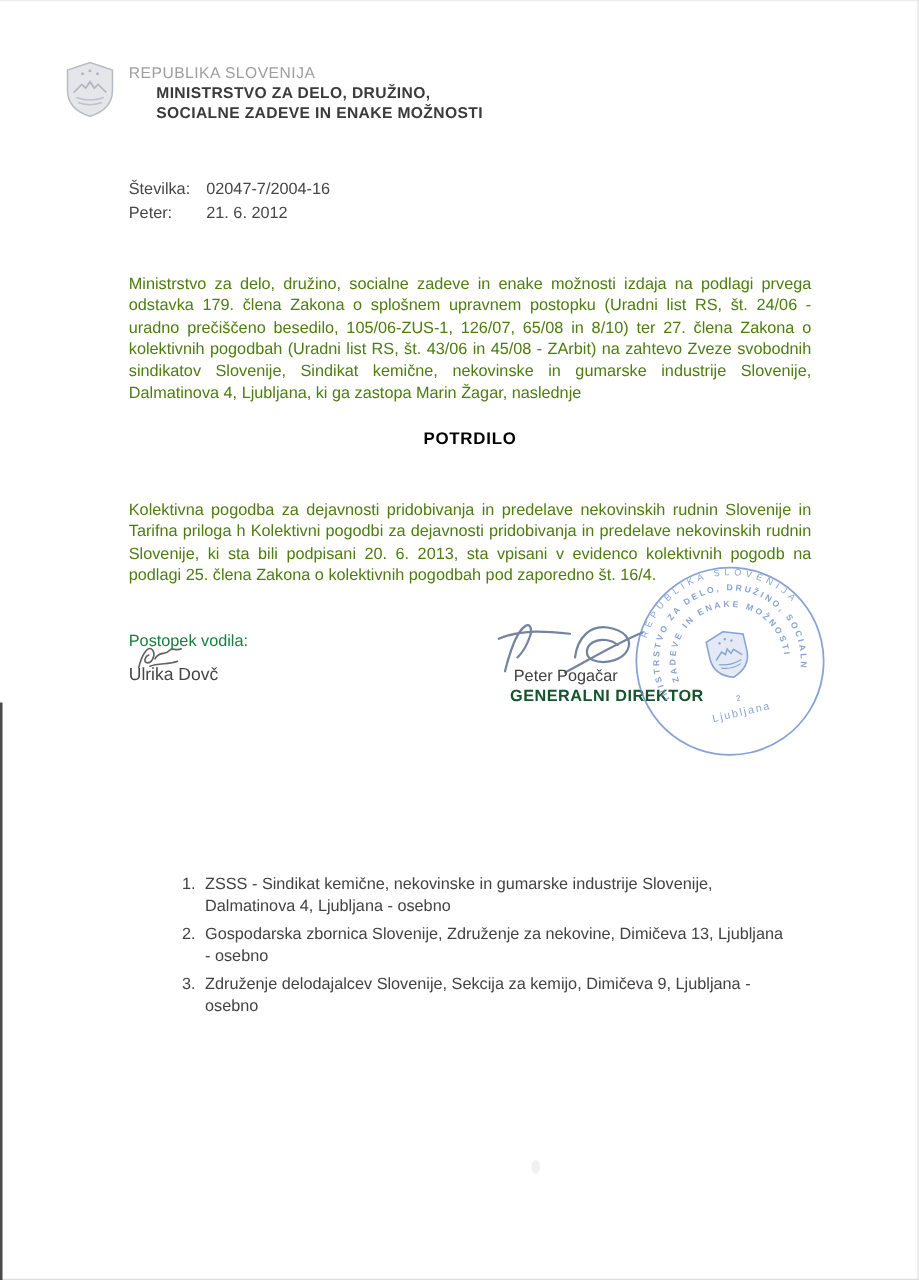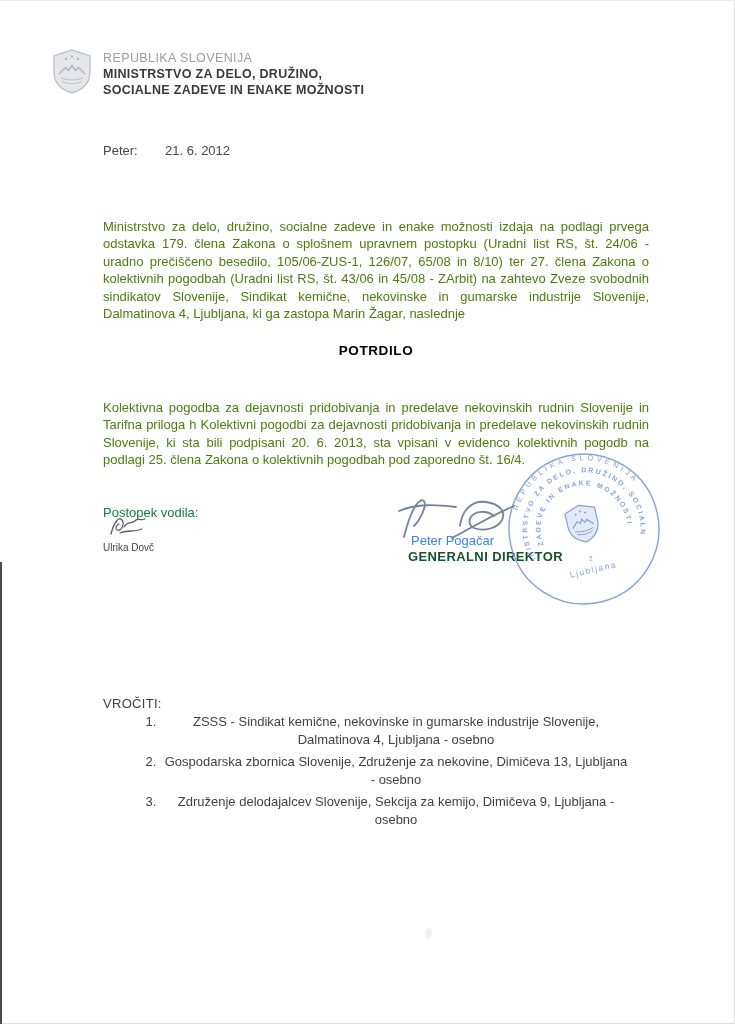--- a/index.html
+++ b/index.html
@@ -14,52 +14,52 @@
   .edge-right{right:0;top:0;width:1px;height:1024px;background:#dcdcdc;}
   .edge-bottom{left:0;bottom:0;width:735px;height:1px;background:#dedede;}
   .edge-top{left:0;top:0;width:735px;height:1px;background:#ececec;}
   .scan-line-left{left:0;top:562px;width:2px;height:462px;background:#4a4a4a;}
   .smudge{left:425px;top:928px;width:7px;height:11px;background:#f1f1f1;border-radius:50%;}
 
   
   .coat{left:52px;top:48px;width:40px;height:47px;}
   .hdr-text{left:103px;top:50px;line-height:16px;}
   .hdr-rep{font-size:12.5px;color:#9d9da0;letter-spacing:.4px;}
-  .hdr-min{font-size:12.5px;font-weight:bold;color:#3a3a3c;letter-spacing:.3px;}
+  .hdr-min{font-size:12.5px;font-weight:bold;color:#3a3a3c;letter-spacing:.3px;margin-left:22px;}
 
   
   .meta{left:103px;top:141px;font-size:13px;color:#464646;line-height:19px;}
   .meta-row{display:flex;}
   .meta-label{width:62px;}
 
   
   .para{left:103px;width:546px;font-size:13px;line-height:17.4px;
         text-align:justify;color:#4d7c0f;}
   .para1{top:218px;}
   .title{left:103px;top:343px;width:546px;text-align:center;
          font-size:13.5px;font-weight:bold;color:#000000;letter-spacing:.6px;}
   .para2{top:399px;}
 
   
   .sig-left-label{left:103px;top:505px;font-size:13px;color:#15803d;}
   .paraf{left:106px;top:514px;width:52px;height:26px;}
-  .sig-left-name{left:103px;top:542px;font-size:10px;color:#454545;}
+  .sig-left-name{left:103px;top:531px;font-size:14px;color:#454545;}
   .sig-right-scribble{left:396px;top:495px;width:126px;height:48px;}
-  .sig-right-name{left:411px;top:533px;font-size:13px;color:#3b82f6;}
+  .sig-right-name{left:411px;top:533px;font-size:13px;color:#404040;}
   .sig-right-title{left:408px;top:549px;font-size:13px;font-weight:bold;
                    color:#14532d;letter-spacing:.4px;}
 
   
   .stamp{left:503px;top:448px;width:162px;height:162px;
          transform:rotate(-13deg);opacity:.82;}
 
   
   .vrociti{left:103px;top:696px;font-size:13px;color:#424242;}
   .vrociti-h{letter-spacing:.3px;}
-  .vrociti ol{margin:2px 0 0 0;padding-left:57px;width:468px;text-align:center;}
+  .vrociti ol{margin:2px 0 0 0;padding-left:57px;width:468px;}
   .vrociti li{line-height:18px;margin-bottom:4px;padding-left:4px;}
 </style>
 </head>
 <body>
 
 <div class="abs edge-top"></div>
 <div class="abs edge-right"></div>
 <div class="abs edge-bottom"></div>
 <div class="abs scan-line-left"></div>
 <div class="abs smudge"></div>
@@ -75,20 +75,24 @@
     <circle cx="26" cy="11" r="1.2" fill="#b2b6c0"></circle>
   </svg>
 </div>
 <div class="abs hdr-text">
   <div class="hdr-rep">REPUBLIKA SLOVENIJA</div>
   <div class="hdr-min">MINISTRSTVO ZA DELO, DRUŽINO,</div>
   <div class="hdr-min">SOCIALNE ZADEVE IN ENAKE MOŽNOSTI</div>
 </div>
 
 <div class="abs meta">
+  <div class="meta-row">
+    <span class="meta-label">Številka:</span>
+    <span>02047-7/2004-16</span>
+  </div>
   <div class="meta-row">
     <span class="meta-label">Peter:</span>
     <span>21. 6. 2012</span>
   </div>
 </div>
 
 <div class="abs para para1">Ministrstvo za delo, družino, socialne zadeve in enake možnosti izdaja na podlagi prvega odstavka 179. člena Zakona o splošnem upravnem postopku (Uradni list RS, št. 24/06 - uradno prečiščeno besedilo, 105/06-ZUS-1, 126/07, 65/08 in 8/10) ter 27. člena Zakona o kolektivnih pogodbah (Uradni list RS, št. 43/06 in 45/08 - ZArbit) na zahtevo Zveze svobodnih sindikatov Slovenije, Sindikat kemične, nekovinske in gumarske industrije Slovenije, Dalmatinova 4, Ljubljana, ki ga zastopa Marin Žagar, naslednje</div>
 <div class="abs title">POTRDILO</div>
 <div class="abs para para2">Kolektivna pogodba za dejavnosti pridobivanja in predelave nekovinskih rudnin Slovenije in Tarifna priloga h Kolektivni pogodbi za dejavnosti pridobivanja in predelave nekovinskih rudnin Slovenije, ki sta bili podpisani 20. 6. 2013, sta vpisani v evidenco kolektivnih pogodb na podlagi 25. člena Zakona o kolektivnih pogodbah pod zaporedno št. 16/4.</div>
 
@@ -146,19 +150,18 @@
       <path d="M6.5 28 Q17 31.5 27.5 28" fill="none" stroke="#6d8fc9" stroke-width="1"></path>
       <path d="M8 31.5 Q17 35 26 31.5" fill="none" stroke="#6d8fc9" stroke-width="1"></path>
       <circle cx="11.5" cy="9.5" r="1.1" fill="#6d8fc9"></circle>
       <circle cx="17" cy="7" r="1.1" fill="#6d8fc9"></circle>
       <circle cx="22.5" cy="9.5" r="1.1" fill="#6d8fc9"></circle>
     </g>
   </svg>
 </div>
 
 <div class="abs vrociti">
-  <div class="vrociti-h">VROČITI:</div>
   <ol>
     <li>ZSSS - Sindikat kemične, nekovinske in gumarske industrije Slovenije, Dalmatinova 4, Ljubljana - osebno</li>
     <li>Gospodarska zbornica Slovenije, Združenje za nekovine, Dimičeva 13, Ljubljana - osebno</li>
     <li>Združenje delodajalcev Slovenije, Sekcija za kemijo, Dimičeva 9, Ljubljana - osebno</li>
   </ol>
 </div>
 
 </body></html>

